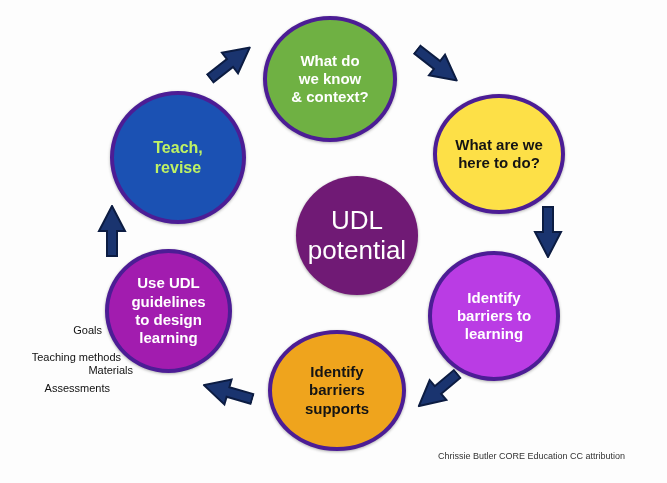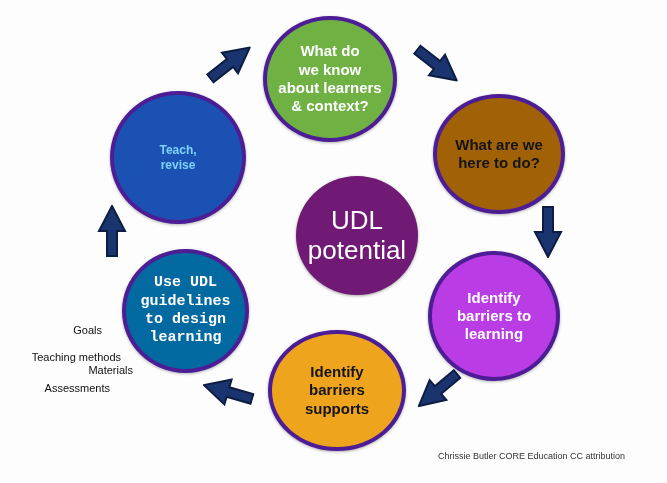--- a/index.html
+++ b/index.html
@@ -15,29 +15,29 @@
     border-radius:50%;
     display:flex;align-items:center;justify-content:center;
     text-align:center;
     box-shadow:0 1px 3px rgba(0,0,0,0.3);
     border:4px solid #4c1d95;
     box-sizing:border-box;
   }
   .ntext{font-weight:bold;font-size:15px;line-height:1.22;}
   .node.green{left:263px;top:16px;width:134px;height:126px;background:#6fb143;}
   .node.green .ntext{color:#ffffff;}
-  .node.yellow{left:433px;top:94px;width:132px;height:120px;background:#a16207;}
+  .node.yellow{left:433px;top:94px;width:132px;height:120px;background:#fde047;}
   .node.yellow .ntext{color:#141414;}
   .node.blue{left:110px;top:91px;width:136px;height:133px;background:#1b51b3;}
-  .node.blue .ntext{color:#7dd3fc;font-size:12px;}
+  .node.blue .ntext{color:#bef264;font-size:16px;}
   .node.purple{left:428px;top:251px;width:132px;height:130px;background:#ba3ce4;}
   .node.purple .ntext{color:#ffffff;}
   .node.orange{left:268px;top:330px;width:138px;height:121px;background:#efa41d;}
   .node.orange .ntext{color:#141414;}
-  .node.red{left:122px;top:249px;width:127px;height:124px;background:#0369a1;font-family:Liberation Mono, monospace;}
+  .node.red{left:105px;top:249px;width:127px;height:124px;background:#a21caf;}
   .node.red .ntext{color:#ffffff;}
   .node.black{left:296px;top:176px;width:122px;height:119px;background:#701a75;border:none;box-shadow:0 1px 3px rgba(0,0,0,0.35);}
   .node.black .ntext{color:#ffffff;font-weight:400;font-size:26px;line-height:1.15;}
   .arrow{position:absolute;width:52px;height:32px;}
   .side-label{
     position:absolute;
     font-size:11px;color:#111;
     white-space:nowrap;
   }
   .attribution{
@@ -54,21 +54,20 @@
     <div class="ntext">
       <div>UDL</div>
       <div>potential</div>
     </div>
   </div>
 
   <div class="node green">
     <div class="ntext">
       <div>What do</div>
       <div>we know</div>
-      <div>about learners</div>
       <div>&amp; context?</div>
     </div>
   </div>
 
   <div class="node yellow">
     <div class="ntext">
       <div>What are we</div>
       <div>here to do?</div>
     </div>
   </div>

